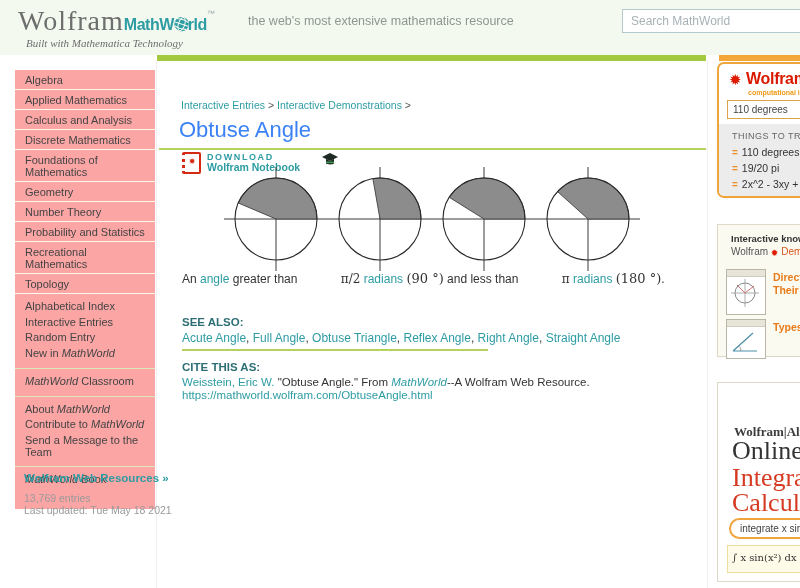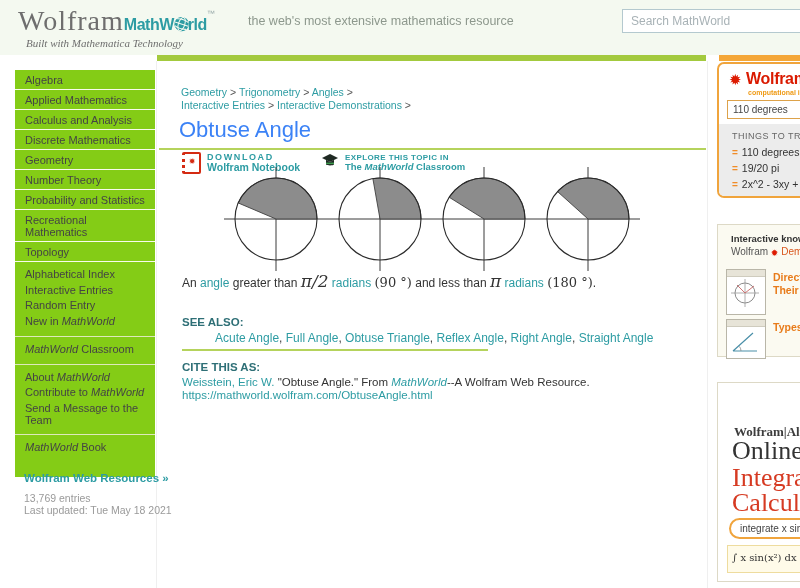--- a/index.html
+++ b/index.html
@@ -15,21 +15,21 @@
   .lsub{position:absolute;left:26px;top:37px;font-family:"Liberation Serif",serif;font-style:italic;
         font-size:11px;color:#6e6e6e;}
   .tagline{position:absolute;left:248px;top:14px;font-size:12.5px;color:#8d988d;}
   .search{position:absolute;left:622px;top:9px;width:215px;height:24px;border:1px solid #b4c9cf;
           background:#fff;font-size:12px;color:#666;padding:0 8px;box-sizing:border-box;outline:none;
           font-family:"Liberation Sans",sans-serif;}
   .search::placeholder{color:#a8b2b6;}
   .bar-green{position:absolute;left:157px;top:55px;width:549px;height:6px;background:#a3ca3e;}
   .bar-orange{position:absolute;left:719px;top:55px;width:81px;height:6px;background:#f4a738;}
   
-  .snav{position:absolute;left:15px;top:70px;width:140px;background:#84cc16;}
+  .snav{position:absolute;left:15px;top:70px;width:140px;background:#fca5a5;}
   .subj{display:block;padding:4px 6px 3px 10px;font-size:11px;color:#444;
         border-bottom:1px solid #f8fbec;cursor:pointer;}
   .sgroup{padding:5px 0 6px 0;border-bottom:1px solid #dde9bb;}
   .sgroup.last{border-bottom:none;padding-bottom:21px;}
   .slink{display:block;padding:2px 6px 2px 10px;font-size:11px;color:#444;line-height:11.7px;cursor:pointer;}
   .wwr{position:absolute;left:24px;top:472px;font-size:11.5px;font-weight:bold;color:#2d9ca3;cursor:pointer;}
   .meta{position:absolute;left:24px;font-size:10.5px;color:#9a9a9a;}
   .credit{position:absolute;left:24px;top:520px;width:130px;font-family:"Liberation Serif",serif;
           font-style:italic;font-size:11.5px;color:#4a4a4a;line-height:14px;}
   .cleft{position:absolute;left:156px;top:61px;width:1px;height:527px;background:#efefef;}
@@ -50,24 +50,24 @@
   .ex1{font-size:8px;font-weight:bold;color:#2d9ca3;letter-spacing:0.4px;line-height:9px;}
   .ex2{font-size:9.5px;font-weight:bold;color:#2d9ca3;line-height:10px;}
   .ex2 i{font-style:italic;}
   .capicon{margin-right:7px;}
   .diagram{position:absolute;left:224px;top:167px;width:416px;height:104px;display:flex;}
   .angle-circle{width:104px;height:104px;}
   .caption{position:absolute;left:182px;top:271px;font-size:12px;color:#333;}
   .sg-p{color:#333;}
   .sg-l{color:#2d9ca3;cursor:pointer;}
   .sg-m{font-family:"DejaVu Serif",serif;font-size:13px;}
-  .sg-mi{font-family:"DejaVu Serif",serif;font-size:17px;font-style:italic;}
+  .sg-mi{font-family:"DejaVu Serif",serif;font-size:12px;margin-left:40px;}
   .sg-li{color:#2d9ca3;font-style:italic;cursor:pointer;}
   .sah{position:absolute;left:182px;top:316px;font-size:11.5px;font-weight:bold;color:#2e6f76;}
-  .sal{position:absolute;left:182px;top:331px;font-size:12px;color:#444;width:520px;margin-left:33px;}
+  .sal{position:absolute;left:182px;top:331px;font-size:12px;color:#444;width:520px;}
   .sal .li{color:#2d9ca3;cursor:pointer;}
   .cth{position:absolute;left:182px;top:361px;font-size:11.5px;font-weight:bold;color:#2e6f76;}
   .citeline{position:absolute;left:182px;top:376px;font-size:11.5px;color:#333;width:520px;}
   .citeurl{position:absolute;left:182px;top:389px;font-size:11.5px;color:#2d9ca3;cursor:pointer;}
   
   .box1{position:absolute;left:717px;top:62px;width:160px;height:136px;border:2px solid #f0a43c;
         border-radius:7px;background:#fff;box-sizing:border-box;}
   .wa-brandrow{position:absolute;left:10px;top:6px;white-space:nowrap;}
   .star{color:#dd1a00;font-size:15px;vertical-align:-1px;}
   .wa-name{font-size:16px;font-weight:bold;color:#da1a00;letter-spacing:-0.3px;}
@@ -128,20 +128,21 @@
   <div class="bar-orange"></div>
   <div class="cleft"></div>
   <div class="cright"></div>
 
   <div class="snav">
     <div>
         <span class="subj">Algebra</span>
         <span class="subj">Applied Mathematics</span>
         <span class="subj">Calculus and Analysis</span>
         <span class="subj">Discrete Mathematics</span>
+        <span class="subj">Foundations of Mathematics</span>
         <span class="subj">Geometry</span>
         <span class="subj">Number Theory</span>
         <span class="subj">Probability and Statistics</span>
         <span class="subj">Recreational Mathematics</span>
         <span class="subj">Topology</span>
       </div>
     <div class="sgroup">
         <span class="slink">Alphabetical Index</span>
         <span class="slink">Interactive Entries</span>
         <span class="slink">Random Entry</span>
@@ -156,42 +157,37 @@
         <span class="slink">Send a Message to the Team</span>
       </div>
     <div class="sgroup last">
         <span class="slink"><i>MathWorld</i> Book</span>
       </div>
   </div>
   <div class="wwr">Wolfram Web Resources »</div>
   <div class="meta" style="top:492px">13,769 entries</div>
   <div class="meta" style="top:504px">Last updated: Tue May 18 2021</div>
 
-  <div class="bc" style="top:86px"><span class="li">Geometry</span><span class="sep"> &gt; </span><span class="li">Trigonometry</span><span class="sep"> &gt; </span><span class="li">Angles</span><span class="sep"> &gt; </span></div>
   <div class="bc" style="top:99px"><span class="li">Interactive Entries</span><span class="sep"> &gt; </span><span class="li">Interactive Demonstrations</span><span class="sep"> &gt; </span></div>
   <h1 class="title" style="margin:0;font-weight:normal">Obtuse Angle</h1>
   <div class="rule1"></div>
 
   <div class="dlrow">
     <span class="nb">✹</span>
     <span>
       <div class="dl1">DOWNLOAD</div>
       <div class="dl2">Wolfram Notebook</div>
     </span>
   </div>
   <div class="exrow">
     <span class="capicon"><svg width="16" height="14" viewBox="0 0 16 14">
           <polygon points="8,0 16,4 8,8 0,4" fill="#1f2a24"></polygon>
           <path d="M4,5.8 v4.4 c0,1.6 8,1.6 8,0 V5.8 L8,8 Z" fill="#1f2a24"></path>
           <rect x="4" y="8.6" width="8" height="1.5" fill="#3f9b4f"></rect>
         </svg></span>
-    <span>
-      <div class="ex1">EXPLORE THIS TOPIC IN</div>
-      <div class="ex2">The <i>MathWorld</i> Classroom</div>
-    </span>
   </div>
 
   <div class="diagram">
     <svg class="angle-circle" viewBox="0 0 104 104">
         <line x1="0" y1="52" x2="104" y2="52" stroke="#3a3a3a" stroke-width="1"></line>
         <line x1="52" y1="0" x2="52" y2="104" stroke="#3a3a3a" stroke-width="1"></line>
         <path d="M52,52 L93,52 A41,41 0 0 0 14.26,35.98 Z" fill="#8c8c8c" stroke="#3f3f3f" stroke-width="0.9"></path>
         <circle cx="52" cy="52" r="41" fill="none" stroke="#2b2b2b" stroke-width="1.1"></circle>
       </svg>
     <svg class="angle-circle" viewBox="0 0 104 104">

